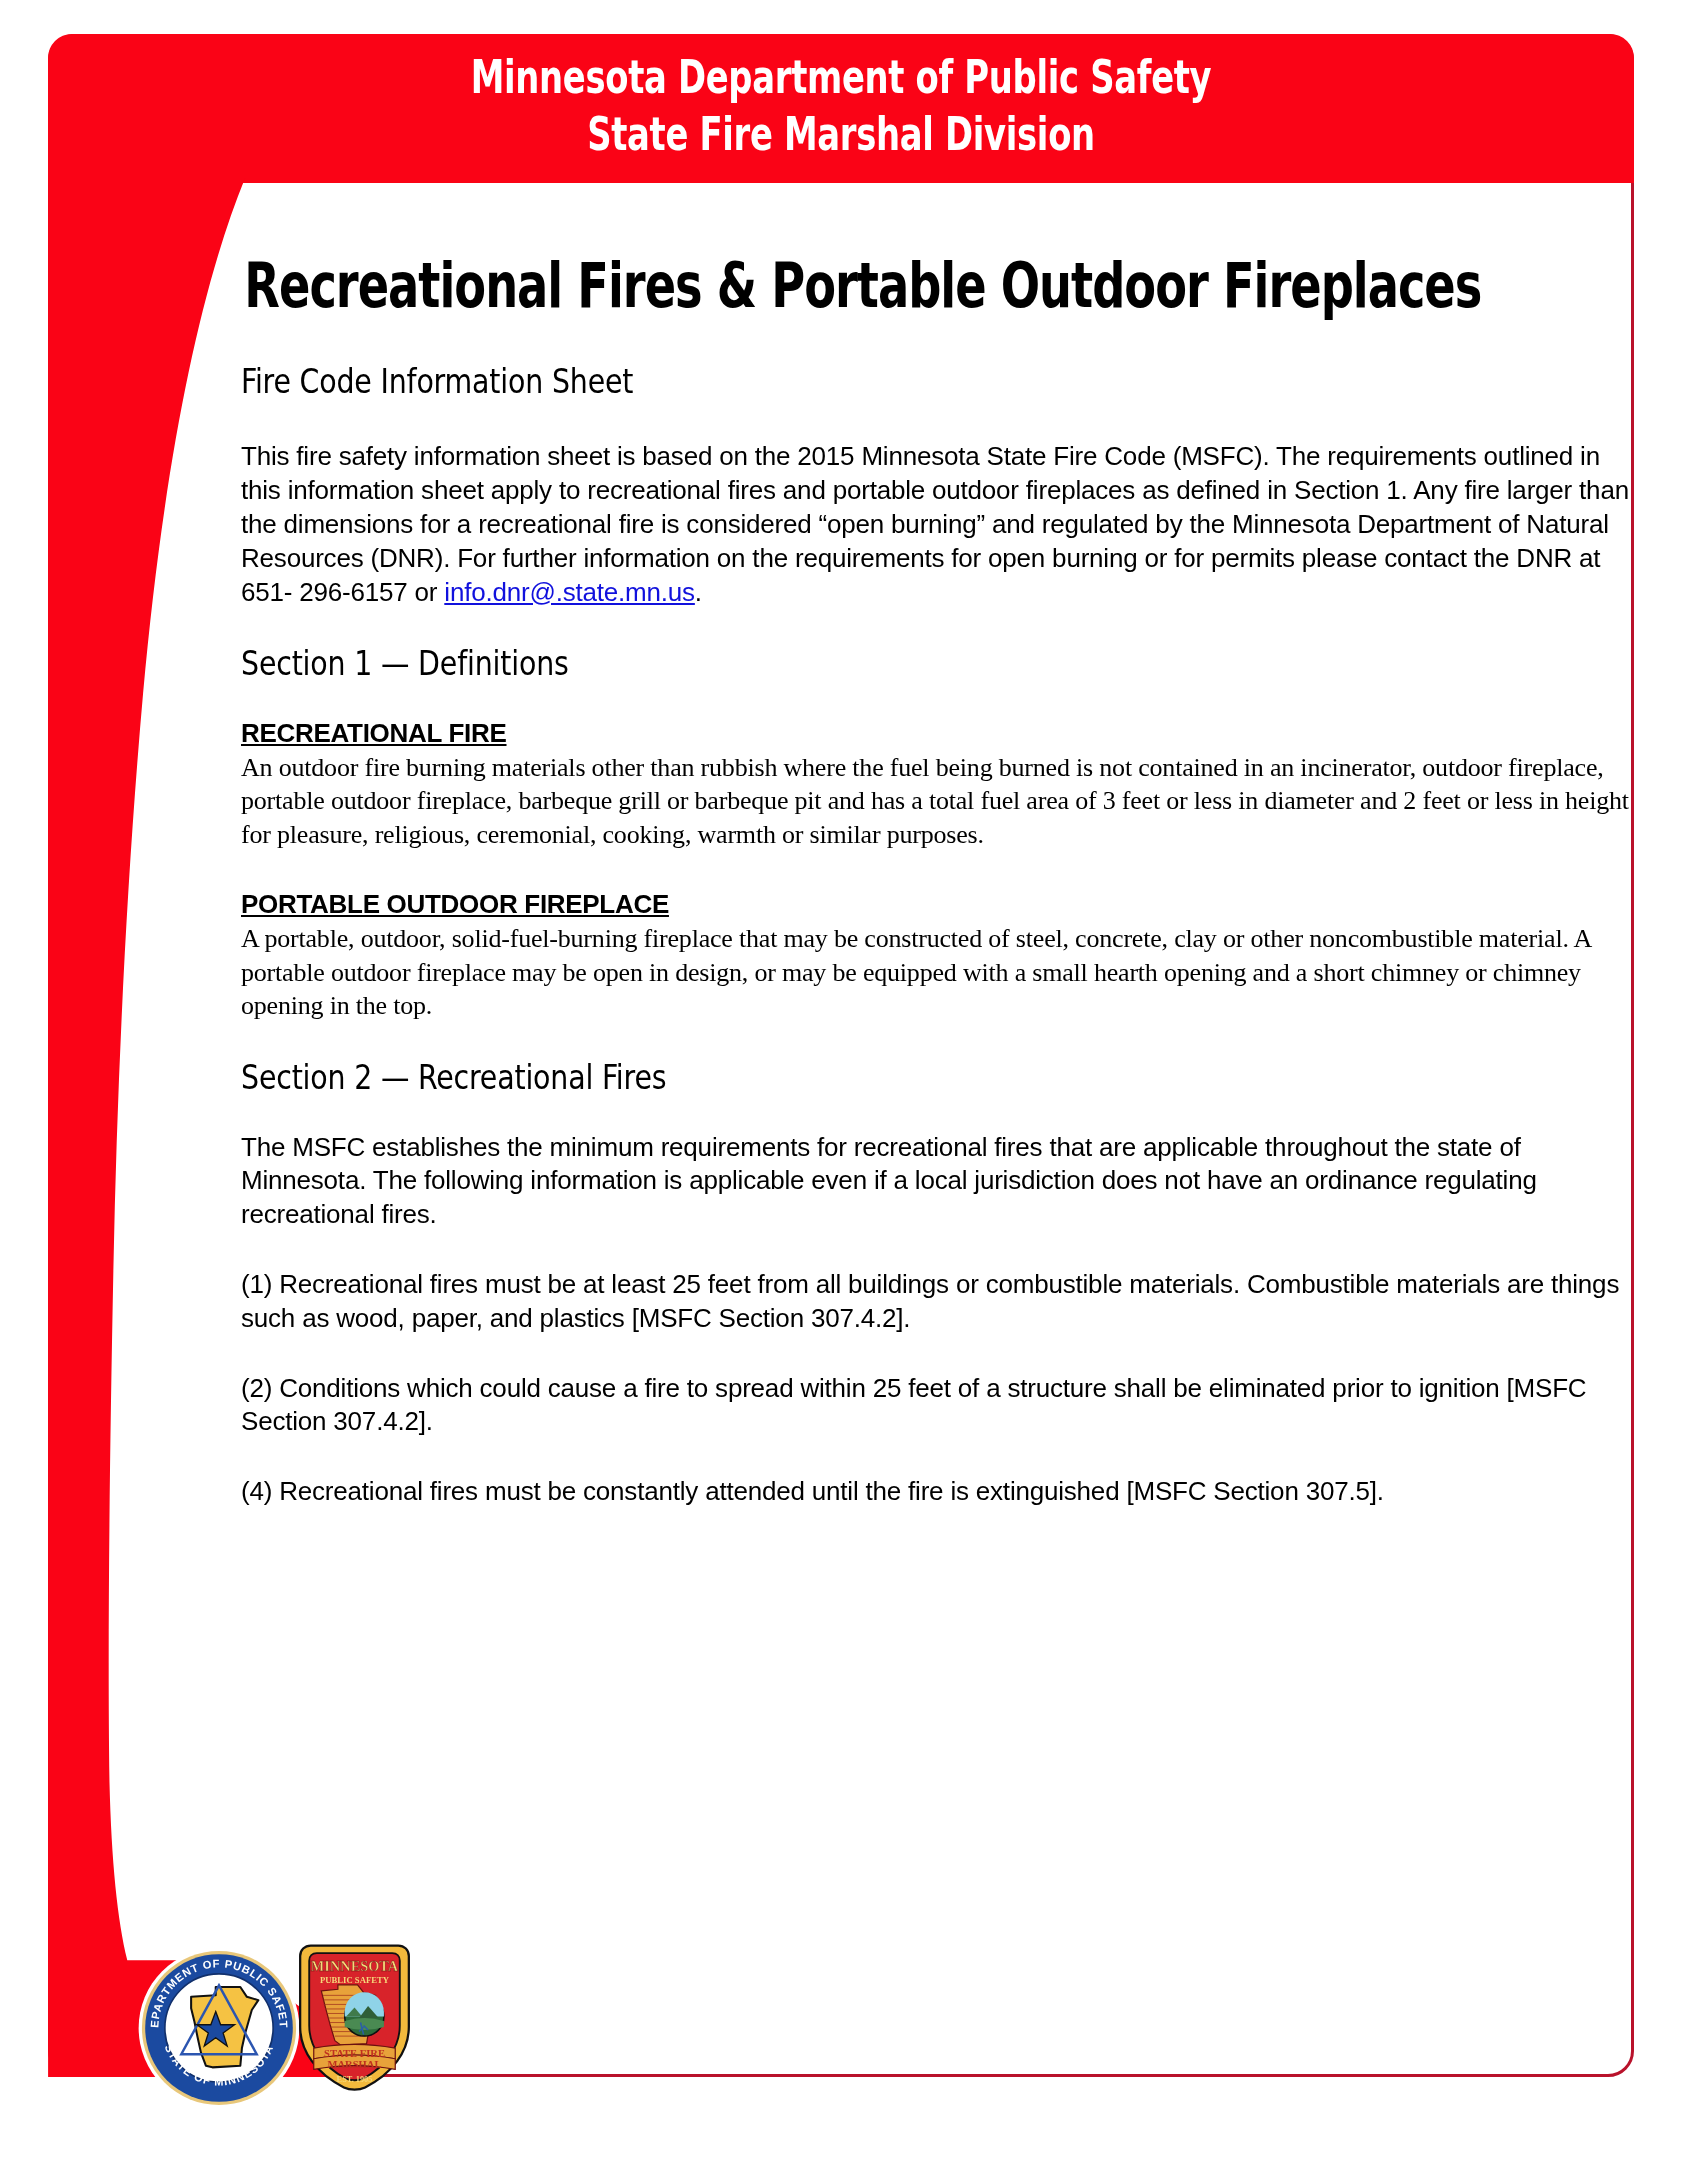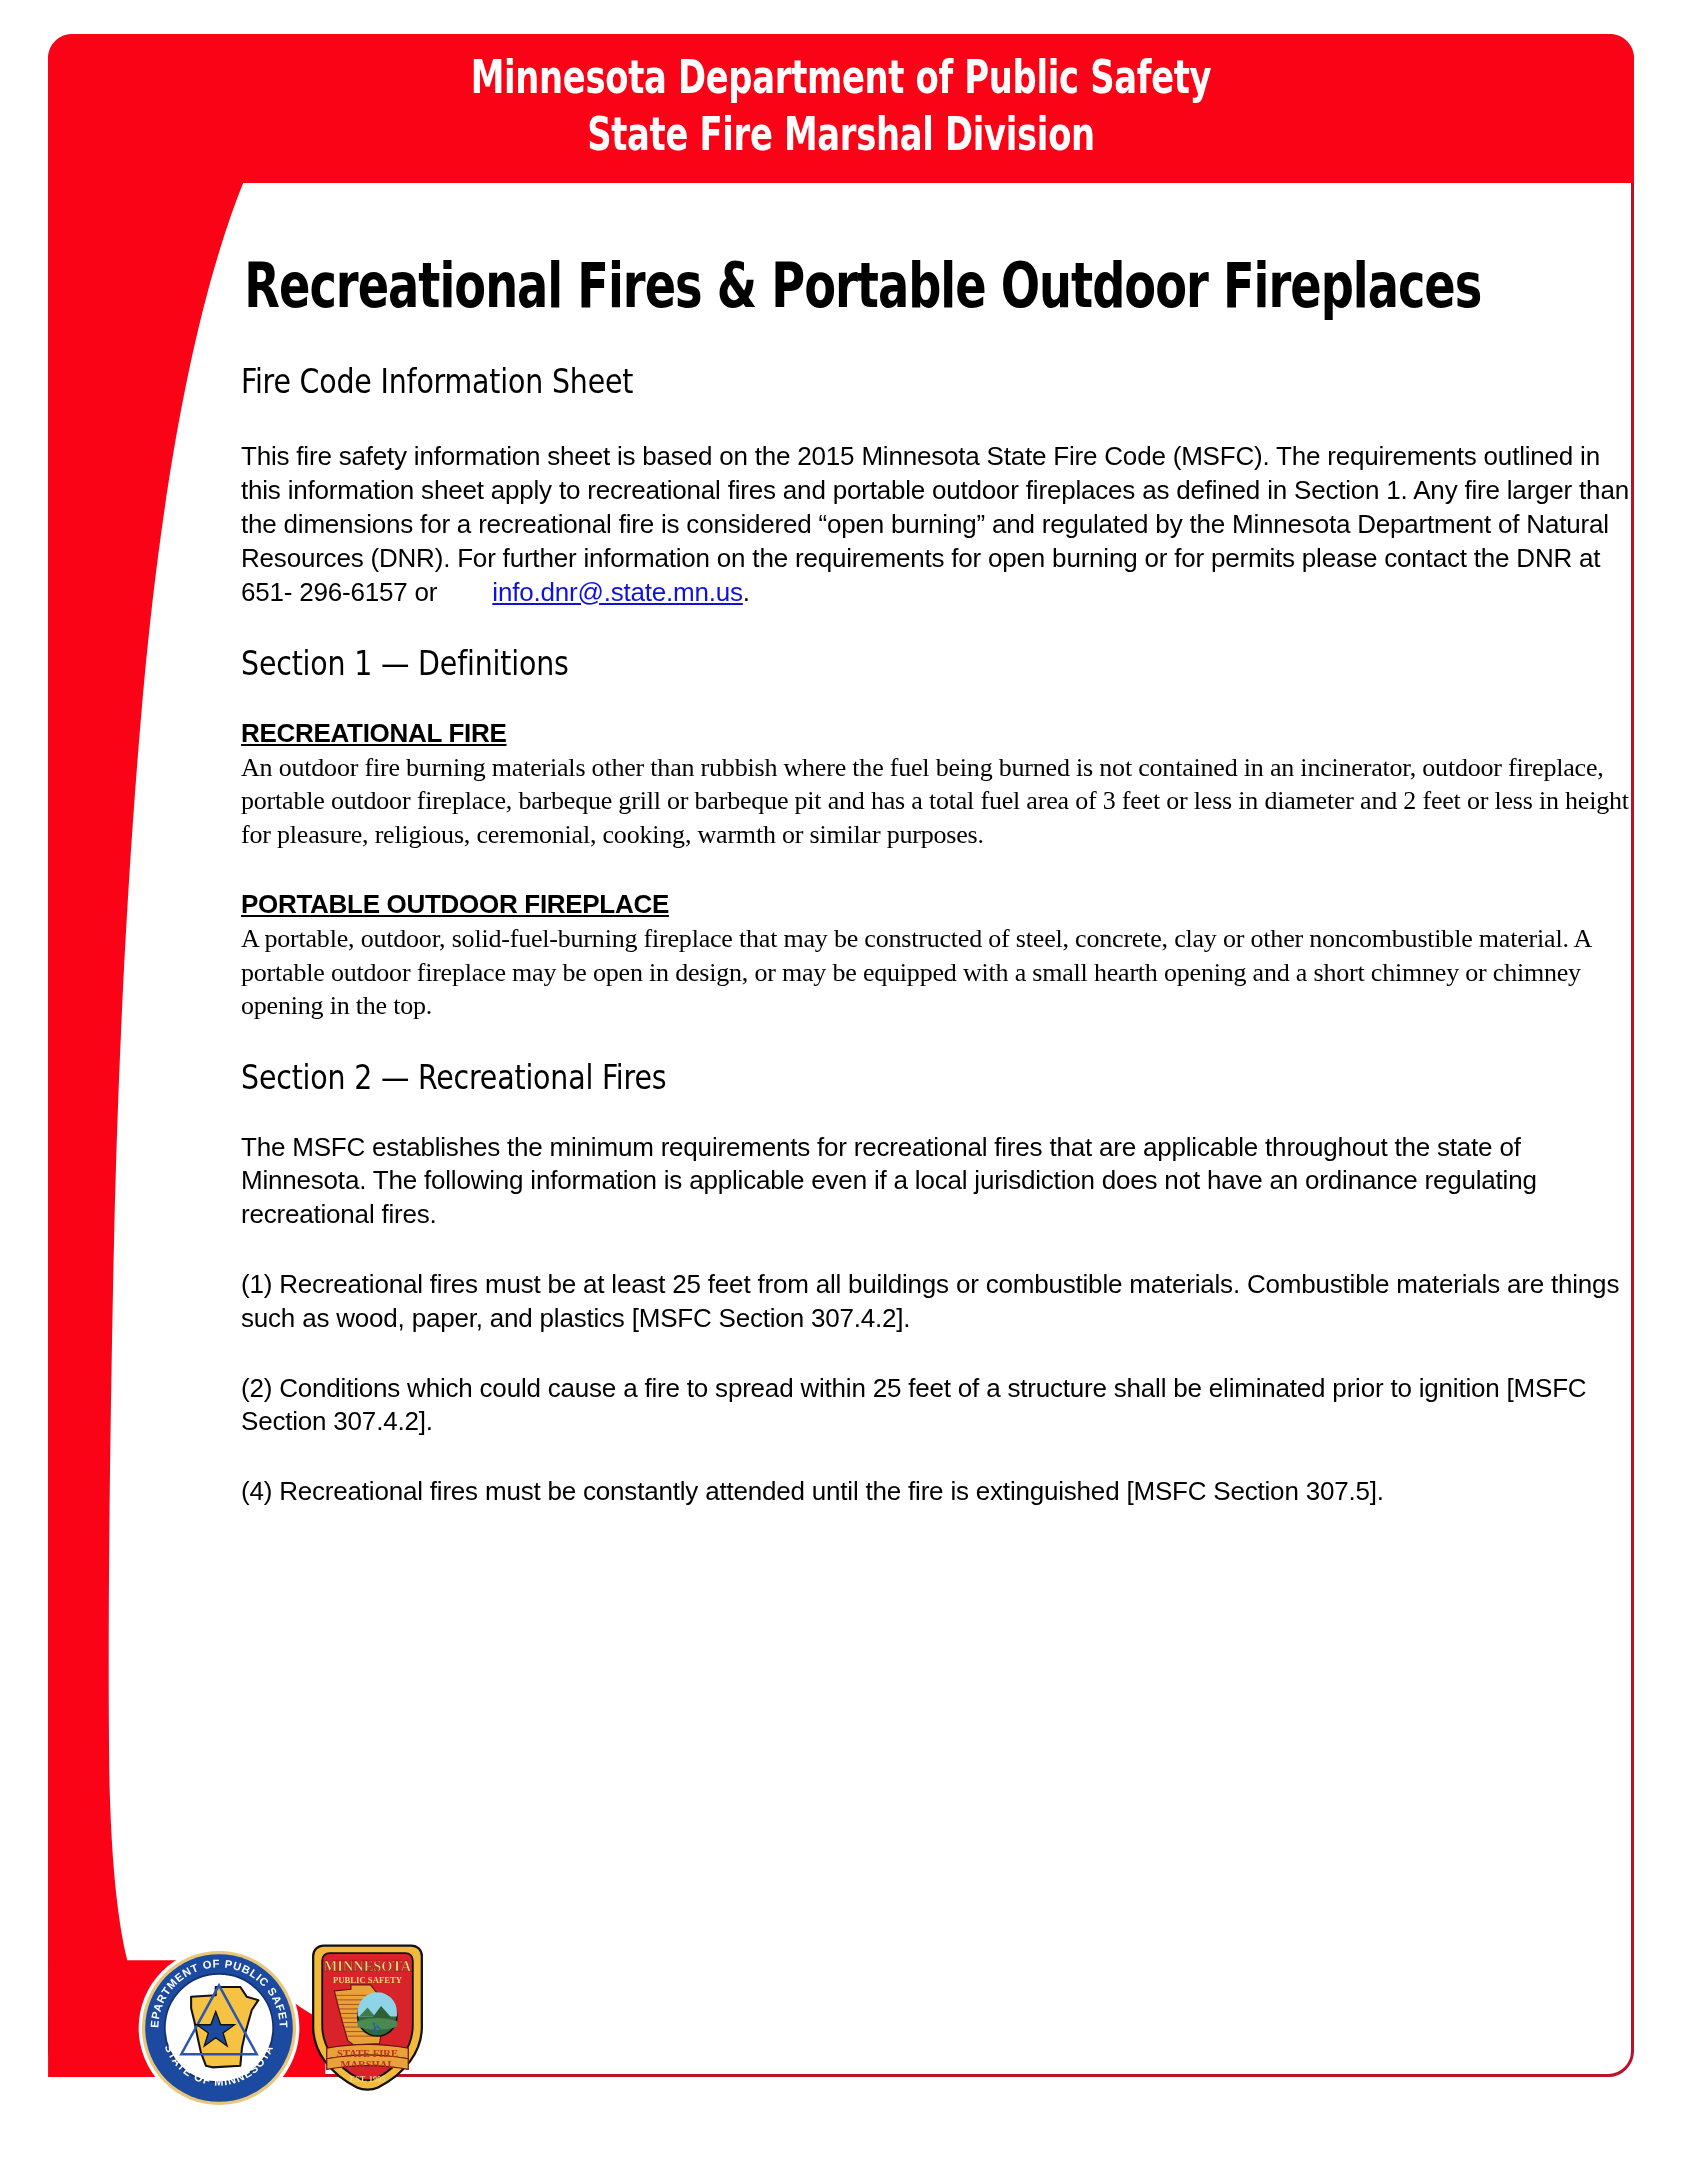--- a/index.html
+++ b/index.html
@@ -134,37 +134,36 @@
     font-family: Liberation Serif, serif;
     font-size: 26px;
     line-height: 1.30;
     margin: 0 0 36px 0;
     letter-spacing: -0.2px;
   }
 
   a.email-link {
     color: #1111dd;
     text-decoration: underline;
-    margin-left: 48px;
   }
 
   
   #footer-seals {
     position: absolute;
     left: 0;
     top: 0;
     width: 1683px;
     height: 2178px;
     pointer-events: none;
   }
   .seal {
     position: absolute;
   }
   #dps-seal { left: 137px; top: 1946px; width: 164px; height: 164px; }
-  #sfm-seal { left: 307px; top: 1938px; width: 121px; height: 160px; text-align: center; }
+  #sfm-seal { left: 294px; top: 1938px; width: 121px; height: 160px; text-align: center; }
 </style>
 </head>
 <body>
 
 <div id="page">
 
   <div id="page-border"></div>
 
   <div id="header-banner">
     <div id="header-title">Minnesota Department of Public Safety

